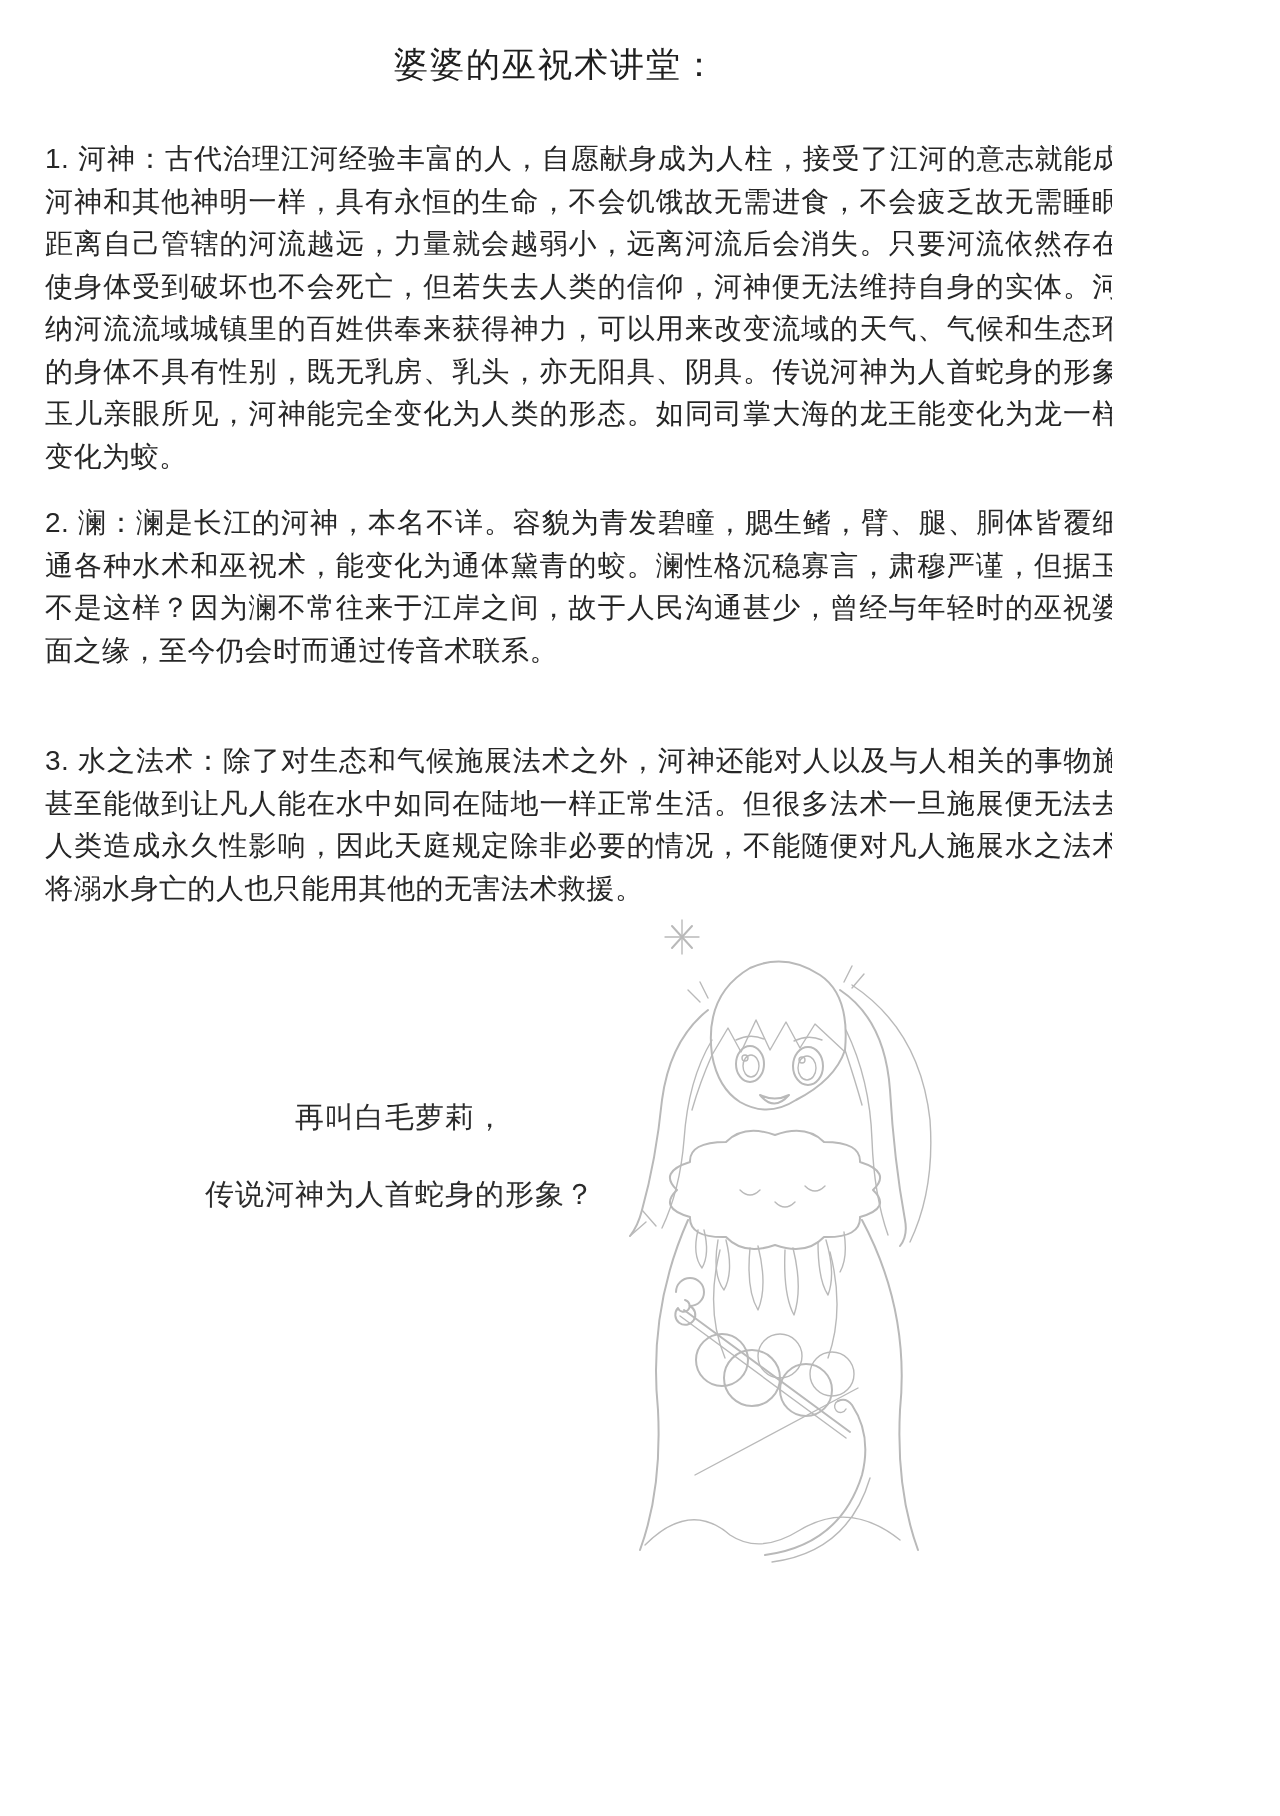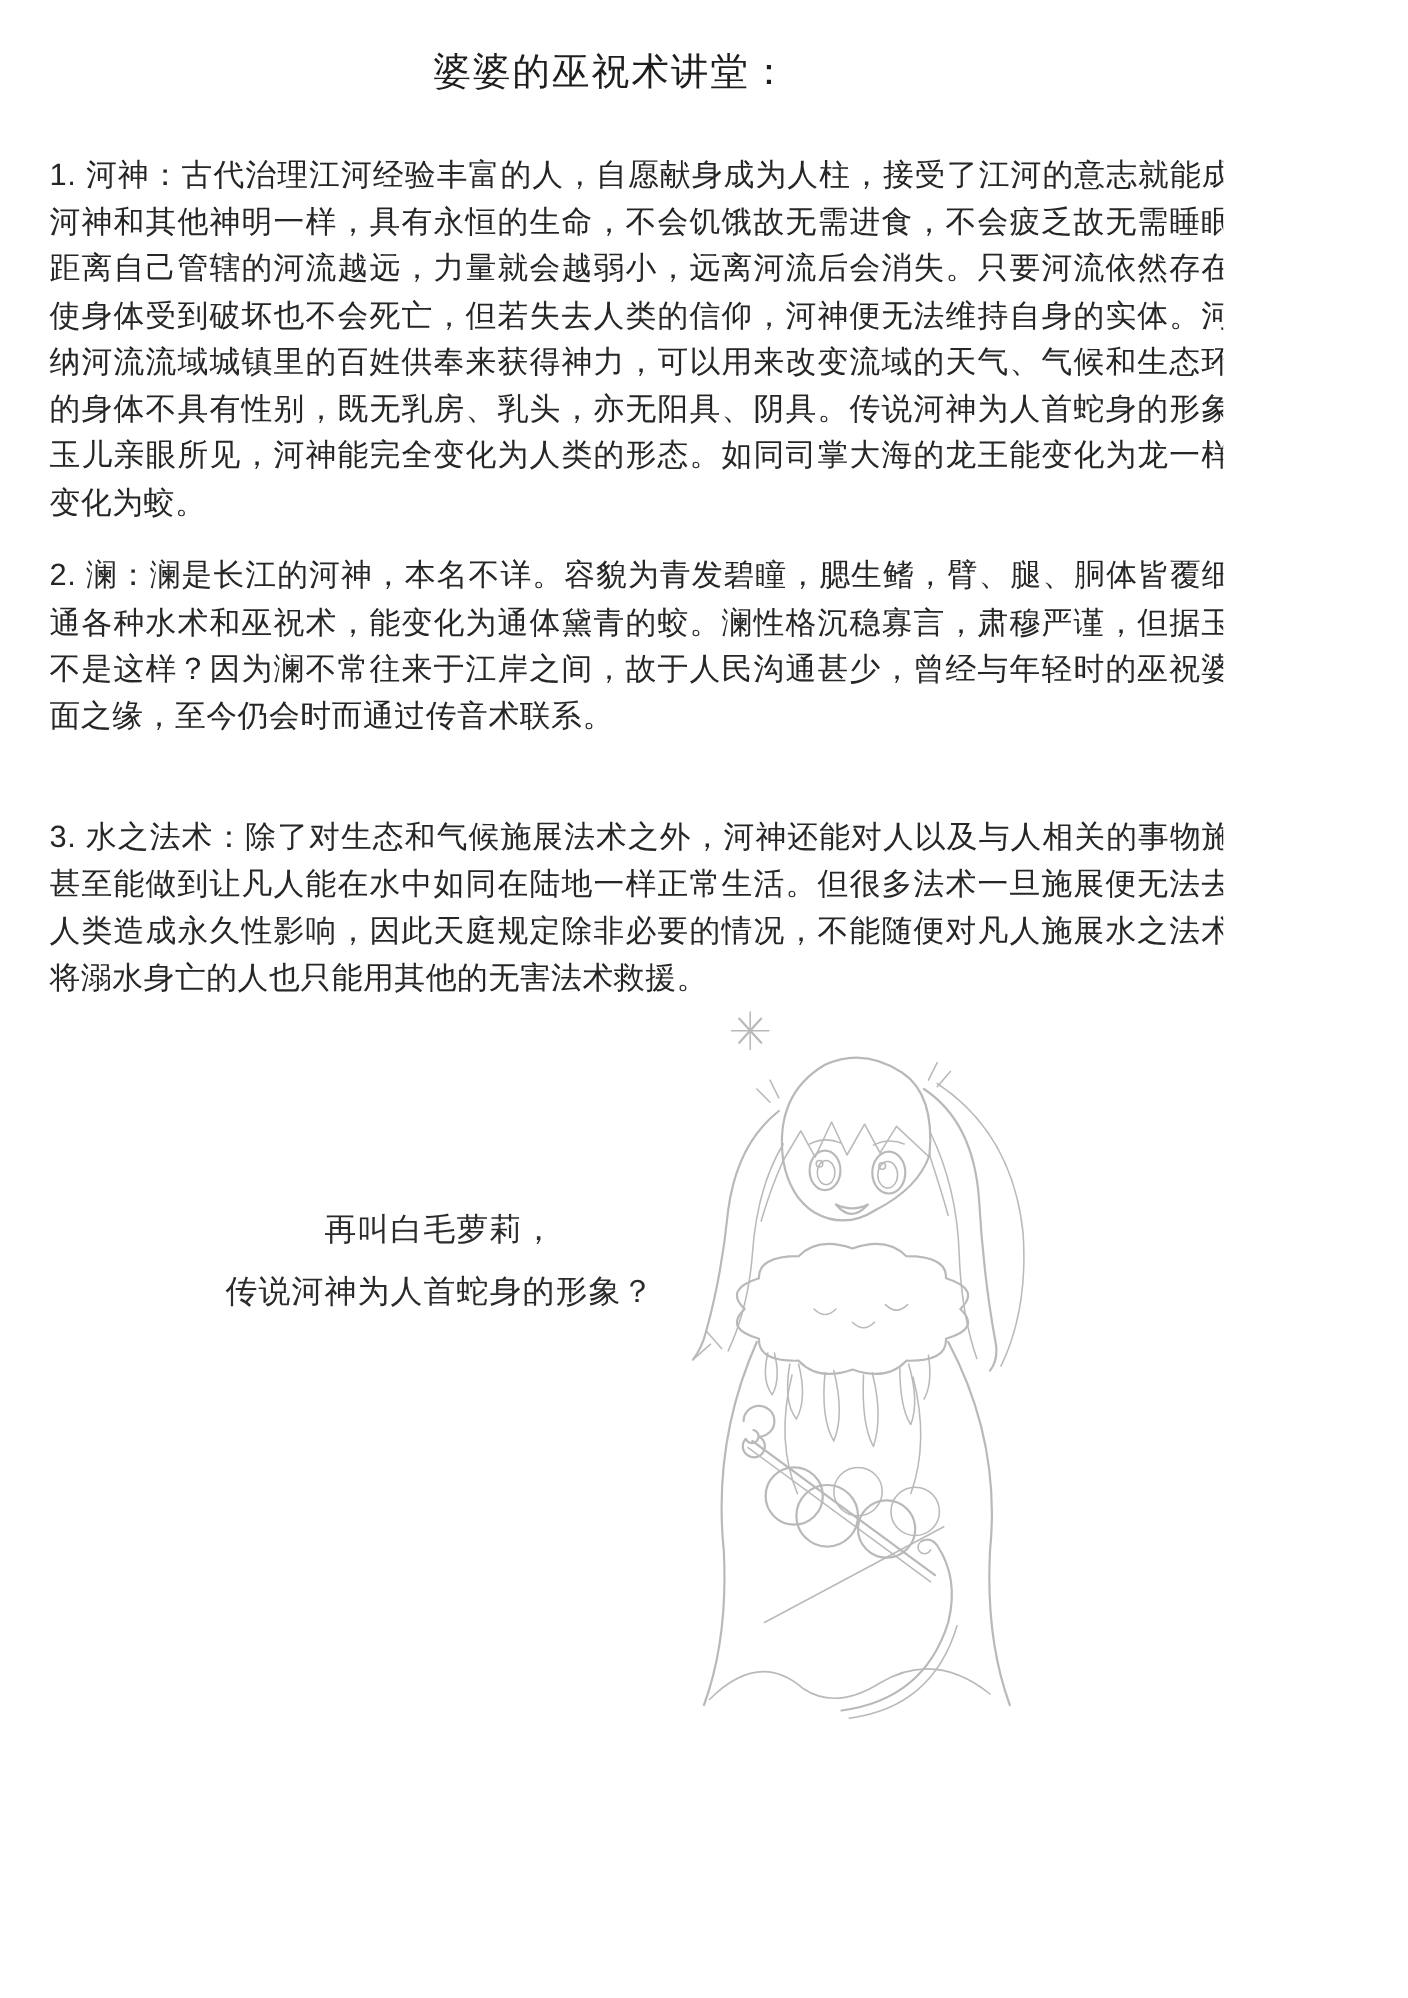--- a/index.html
+++ b/index.html
@@ -17,21 +17,21 @@
     font-size:28px; line-height:42.5px; text-align:justify;
     color:#262626; letter-spacing:0.5px;
   }
   .content p { margin:0; }
   .content p.para-1 { margin-bottom:24px; }
   .content p.para-2 { margin-bottom:68px; }
   .speech {
     position:absolute; top:1098px; left:170px; width:460px;
     text-align:center; font-size:29px; color:#2b2b2b; letter-spacing:1px;
   }
-  .speech .speech-line-1 { margin-bottom:17px; }
+  .speech .speech-line-1 { margin-bottom:37px; }
   .sketch {
     position:absolute; top:890px; left:600px; width:420px; height:680px;
   }
   .sketch svg { display:block; width:100%; height:100%; }
   .sketch path, .sketch circle, .sketch ellipse {
     fill:none; stroke:#b9b9b9; stroke-width:2; stroke-linecap:round; stroke-linejoin:round;
   }
   .sketch .thin { stroke-width:1.4; }
 </style>
 </head>

